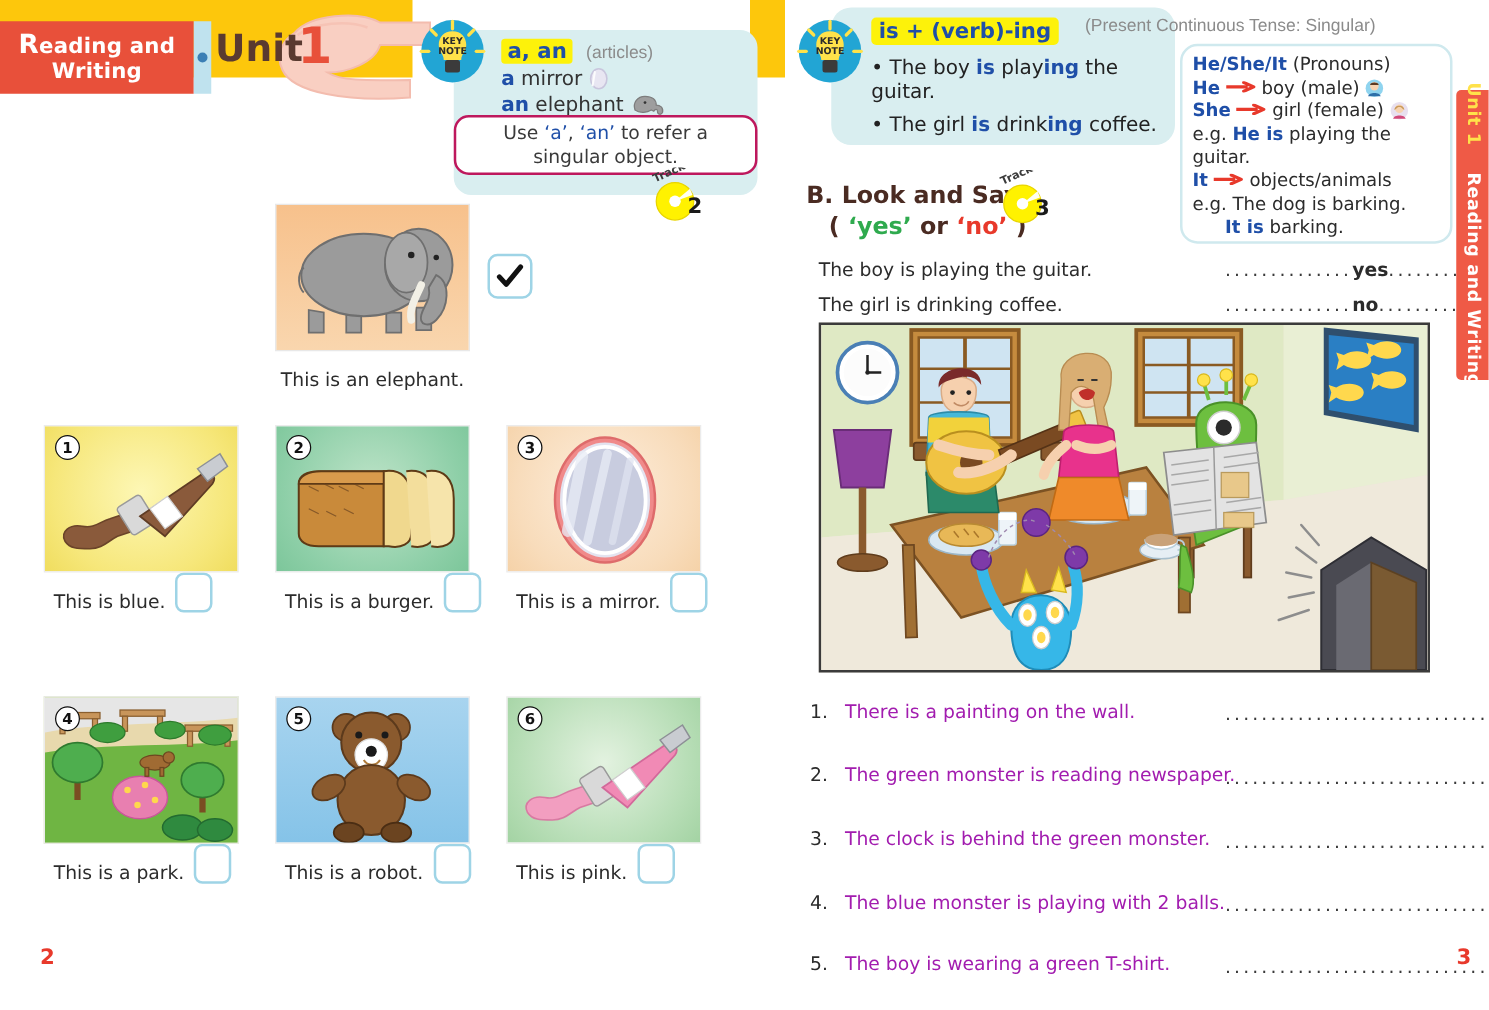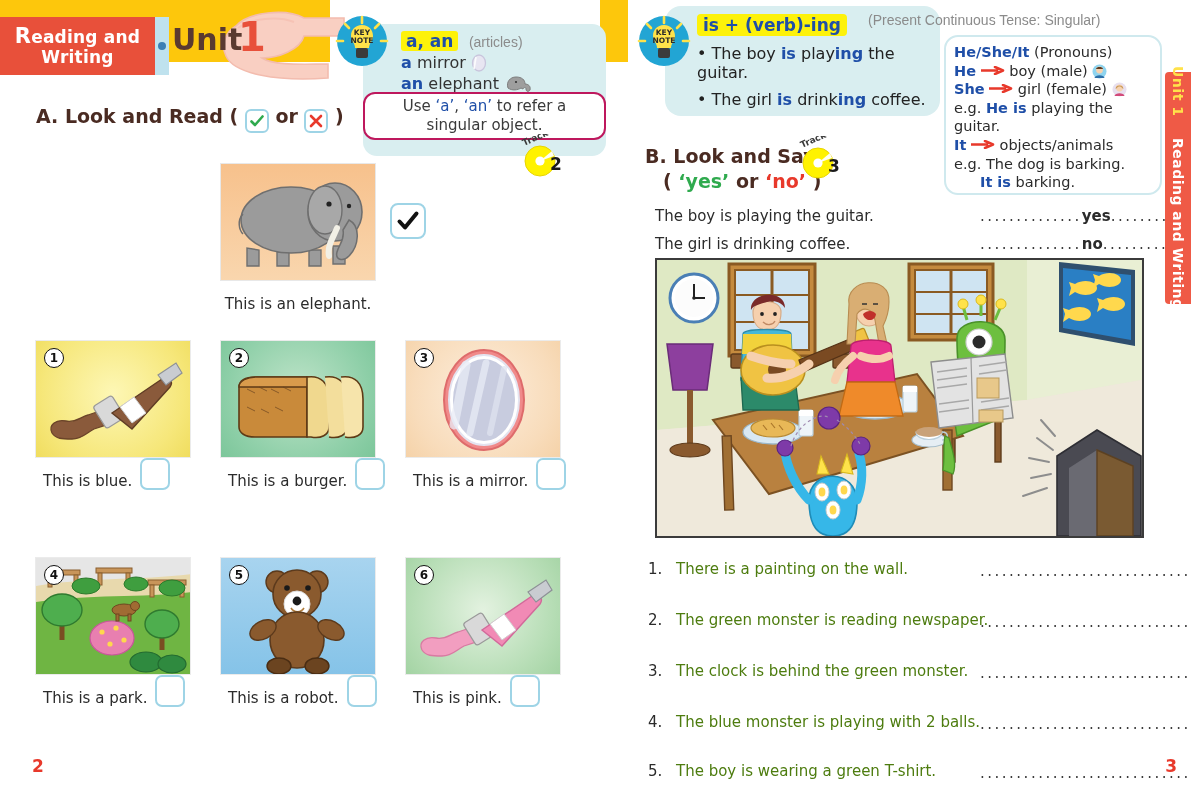--- a/index.html
+++ b/index.html
@@ -178,21 +178,21 @@
 
   .scene {
     position:absolute; left:655px; top:258px; width:489px; height:280px;
     border:2px solid #3b3b3b; overflow:hidden; background:#efeadd;
   }
 
   
   .qitem { position:absolute; display:flex; align-items:baseline; }
   .qitem .qn { width:28px; font-size:15px; color:#2b2b2b;
     font-family:"DejaVu Sans", sans-serif; }
-  .qitem .qt { font-size:15px; color:#4d7c0f;
+  .qitem .qt { font-size:15px; color:#a21caf;
     font-family:"DejaVu Sans", sans-serif; white-space:nowrap; }
 
   
   .side-tab {
     position:absolute; right:0; top:72px; width:26px; height:232px;
     background:#ef5a46; border-radius:4px 0 0 4px; z-index:9;
     display:flex; align-items:center; justify-content:center;
   }
   .side-tab .vert {
     writing-mode: vertical-rl; text-orientation: mixed;
@@ -267,35 +267,20 @@
       <line x1="46" y1="12" x2="42" y2="16"></line>
         <line x1="4" y1="29" x2="10" y2="29"></line>
       <line x1="54" y1="29" x2="48" y2="29"></line>
     </g>
     <path d="M29 13 C22 13, 18 18, 18 24 C18 29, 22 31, 22 36 L36 36 C36 31, 40 29, 40 24 C40 18, 36 13, 29 13 Z" fill="#ffe24a"></path>
     <rect x="23" y="36" width="12" height="10" rx="2" fill="#3b3b3b"></rect>
     <text x="29" y="23" font-size="7.5" font-weight="bold" text-anchor="middle" fill="#2b2b2b" font-family="DejaVu Sans, sans-serif">KEY</text>
     <text x="29" y="31" font-size="7.5" font-weight="bold" text-anchor="middle" fill="#2b2b2b" font-family="DejaVu Sans, sans-serif">NOTE</text>
   </svg>
 
-  <div class="sec-head" style="left:36px; top:105px;">
-    <span>A. Look and Read (</span>
-    <span class="mini-box">
-      <svg width="16" height="16" viewBox="0 0 16 16">
-          <path d="M2.5 8.5 L6 12 L13.5 3.5" fill="none" stroke="#2faa4e" stroke-width="2.6" stroke-linecap="round" stroke-linejoin="round"></path>
-        </svg>
-    </span>
-    <span style="font-weight:bold">or</span>
-    <span class="mini-box">
-      <svg width="16" height="16" viewBox="0 0 16 16">
-          <path d="M3 3 L13 13 M13 3 L3 13" fill="none" stroke="#e8392b" stroke-width="2.6" stroke-linecap="round"></path>
-        </svg>
-    </span>
-    <span>)</span>
-  </div>
 
   <svg class="track" style="left:510px; top:134px;" viewBox="0 0 56 46">
     <text x="14" y="12" font-size="9" font-weight="bold" fill="#3b3b3b" font-family="DejaVu Sans, sans-serif" transform="rotate(-24 14 12)">Track</text>
     <circle cx="30" cy="27" r="15" fill="#fff200" stroke="#e8d400" stroke-width="1"></circle>
     <circle cx="30" cy="27" r="4.6" fill="#ffffff"></circle>
     <path d="M30 27 L42 17 L44 22 Z" fill="#ffffff" opacity=".95"></path>
     <text x="40" y="36" font-size="17" font-weight="bold" fill="#1a1a1a" font-family="DejaVu Sans, sans-serif">2</text>
   </svg>
 
   <div class="ex-img">

